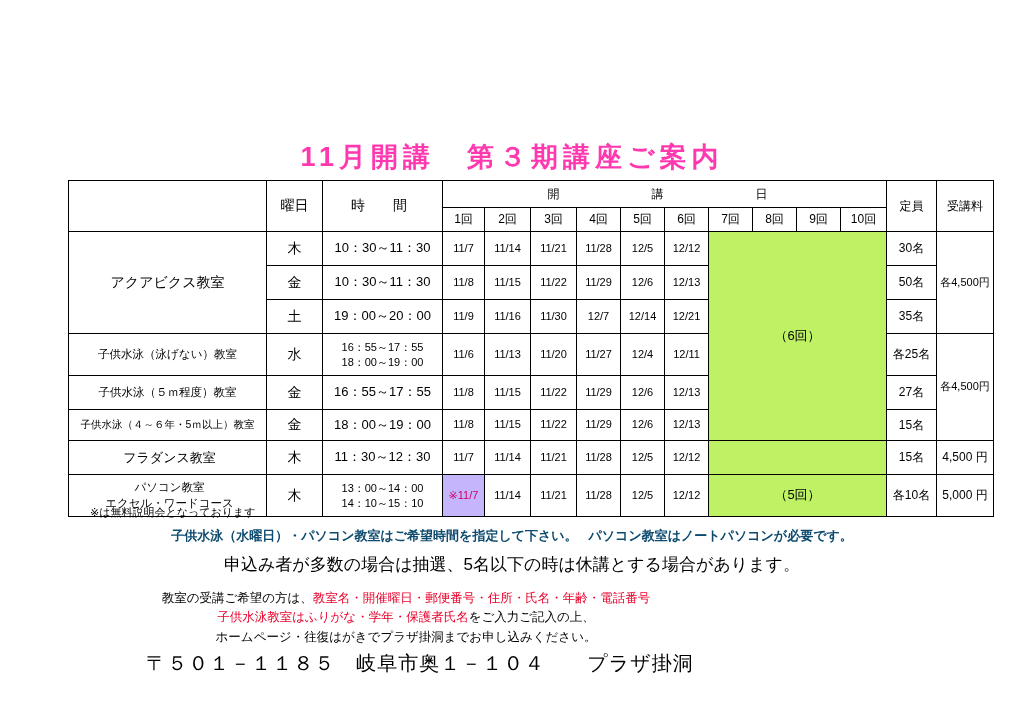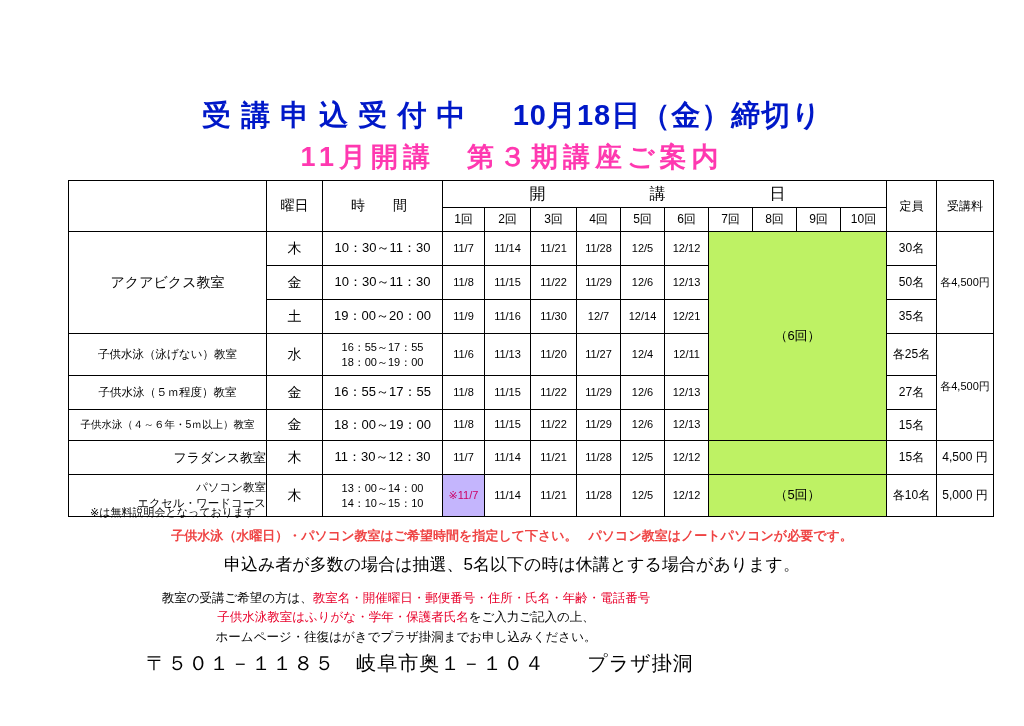--- a/index.html
+++ b/index.html
@@ -38,77 +38,72 @@
     font-size:12px;
   }
   table.main td,table.main th{
     border:1px solid #000;
     text-align:center;
     vertical-align:middle;
     padding:0;
     font-weight:normal;
     line-height:1.25;
   }
-  .hdr-kai{font-size:16px;letter-spacing:14px;padding-left:14px;}
+  .hdr-kai{font-size:12px;letter-spacing:14px;padding-left:14px;}
   .hdr-sub{font-size:12px;height:23px;}
   .hdr-youbi{font-size:14px;}
   .hdr-jikan{font-size:14px;letter-spacing:7px;padding-left:7px;}
   .hdr-teiin{font-size:12px;}
   .hdr-ryou{font-size:12px;}
 
   .cname{
     font-size:14px;
     text-align:center;
   }
   .cname.small{font-size:11.5px;}
-  .cname.left{text-align:right;padding-left:4px;font-size:11.5px;line-height:1.35;}
+  .cname.left{text-align:center;padding-left:4px;font-size:11.5px;line-height:1.35;}
   .youbi{font-size:14px;}
   .time{font-size:13px;white-space:nowrap;}
   .time.two{font-size:11px;line-height:1.35;}
   .date{font-size:11px;}
   .teiin{font-size:12px;white-space:nowrap;}
   .ryou{font-size:11px;white-space:nowrap;}
   .ryou.big{font-size:12px;}
   .pink{background:#bef264;}
   .pinkcell{background:#c4b5fd;color:#cc0066;font-size:11px;}
   .merged-note{font-size:13px;color:#000;}
 
   
   .note-small{
     position:absolute;left:90px;top:505px;
     font-size:11px;color:#000;
   }
   .note-red1{
     position:absolute;left:0;top:527px;width:1024px;text-align:center;
-    font-size:13px;color:#ef4444;font-weight:bold;
+    font-size:13px;color:#0c4a6e;font-weight:bold;
   }
   .note-black1{
     position:absolute;left:0;top:553px;width:1024px;text-align:center;
     font-size:17px;color:#000;
   }
   .note-blk2{
     position:absolute;left:0;top:589px;width:812px;text-align:center;
     font-size:12.5px;line-height:1.55;
   }
   .note-blk2 .r{color:#e8002a;}
   .addr{
     position:absolute;left:0;top:650px;width:840px;text-align:center;
     font-size:20px;letter-spacing:1px;
   }
 </style>
 </head>
 <body>
 
 <div class="page">
 
-  <div class="title1">
-    <span>受 講 申 込 受 付 中</span>
-    <span class="sp">&nbsp;&nbsp;</span>
-    <span>10月18日（金）締切り</span>
-  </div>
 
   <div class="title2">11月開講　第３期講座ご案内</div>
 
   <div class="tbl-wrap">
     <table class="main">
       <colgroup>
         <col style="width:198px">
         <col style="width:56px">
         <col style="width:120px">
         <col style="width:42px">

